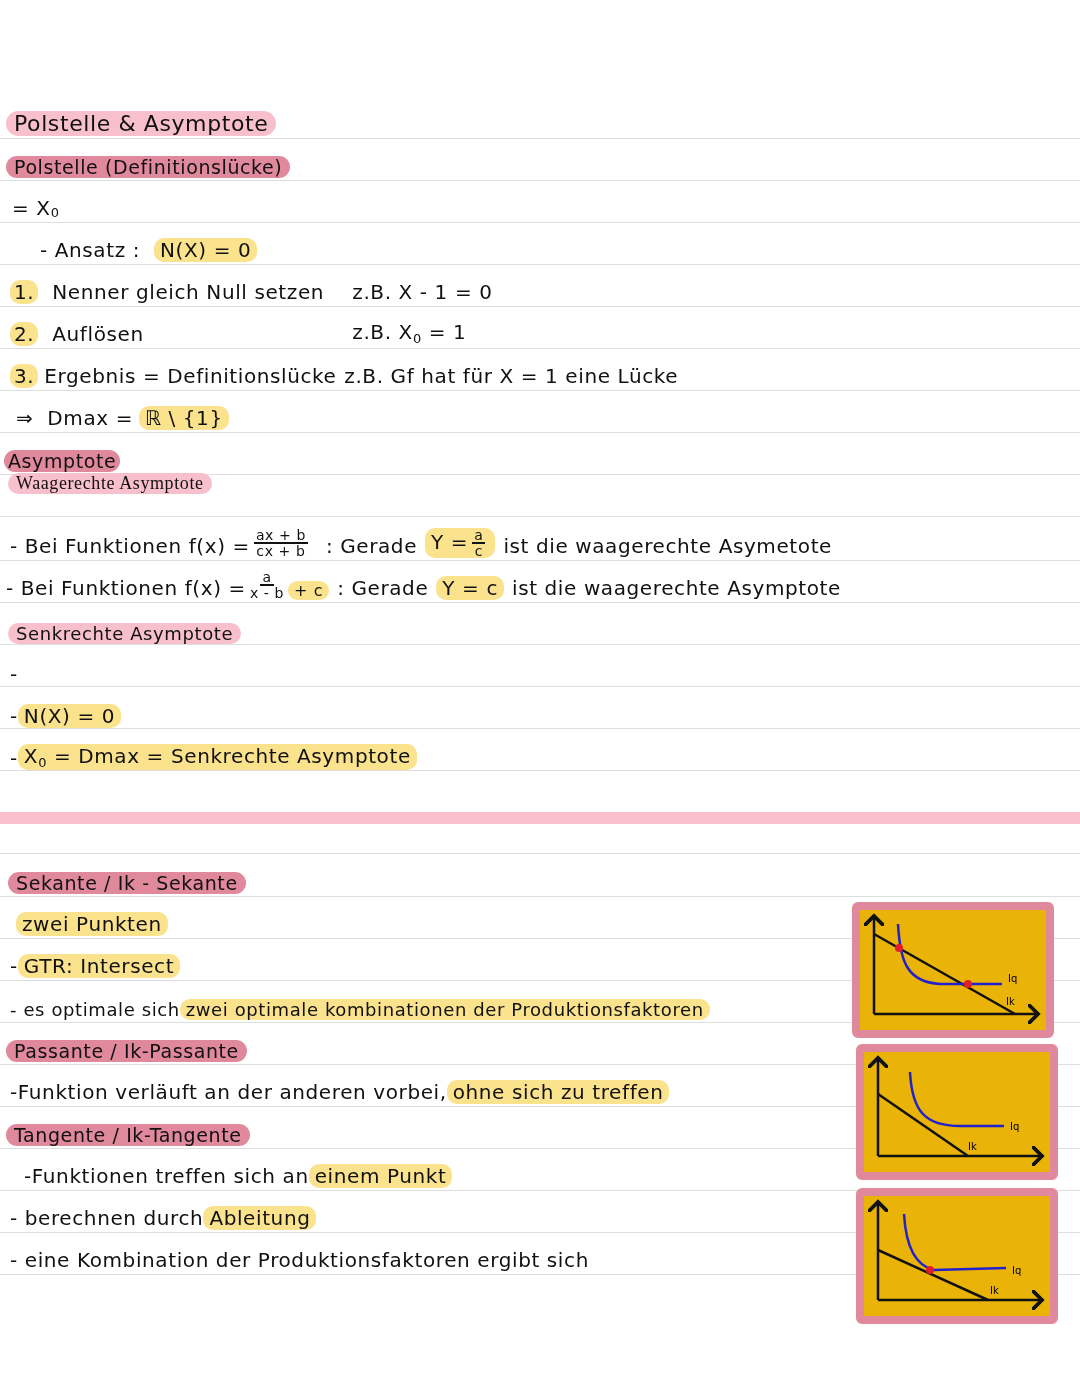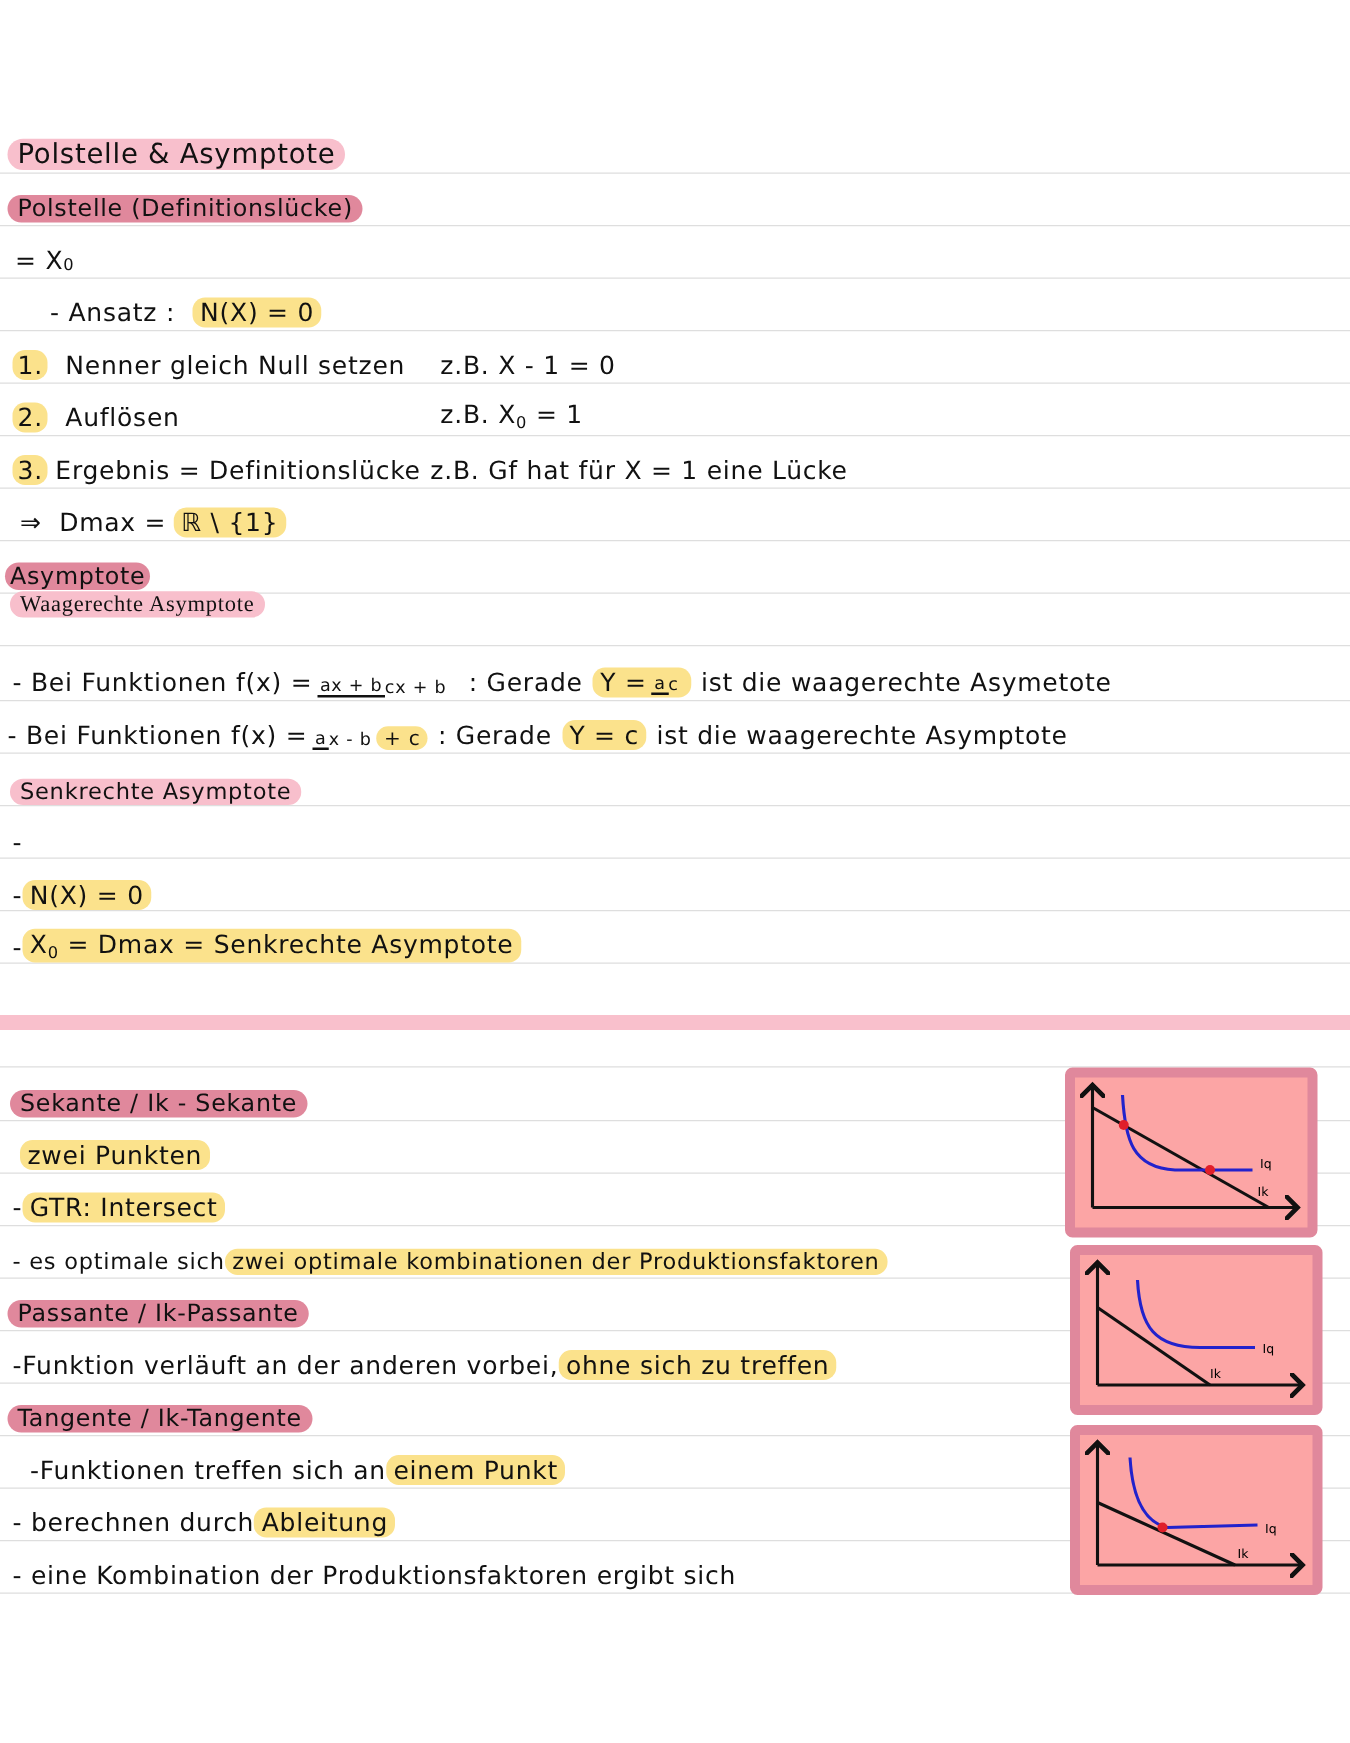--- a/index.html
+++ b/index.html
@@ -13,26 +13,26 @@
   .line {
     position: absolute; left: 0; height: 42px; display: flex; align-items: flex-end;
     white-space: nowrap; font-size: 20px; letter-spacing: 0.6px; padding-bottom: 4px; box-sizing: border-box;
   }
   .hl-light { background: #f8bfcc; border-radius: 14px; padding: 0 8px; }
   .hl-dark  { background: #e0889c; border-radius: 14px; padding: 0 8px; }
   .hl-y { background: #fbe28c; border-radius: 10px; padding: 0 6px; }
   .head-main { font-size: 22px; }
   .head-sub { font-size: 19px; }
   .gap { display: inline-block; width: 14px; }
-  .frac { display: inline-flex; flex-direction: row; align-items: center; font-size: 14px; line-height: 14px; vertical-align: middle; margin: 0 4px; }
+  .frac { display: inline-flex; flex-direction: column; align-items: center; font-size: 14px; line-height: 14px; vertical-align: middle; margin: 0 4px; }
   .frac .num { border-bottom: 2px solid #111; padding: 0 2px; }
   .sub { font-size: 13px; vertical-align: -4px; }
   .divider { position: absolute; left: 0; top: 812px; width: 1080px; height: 12px; background: #f9c0cc; }
   .graph-box {
-    position: absolute; width: 186px; height: 120px; border: 8px solid #e0889c; border-radius: 6px; background: #fca5a5;
+    position: absolute; width: 186px; height: 120px; border: 8px solid #e0889c; border-radius: 6px; background: #eab308; margin-top: 48px;
   }
   .graph-box svg { width: 100%; height: 100%; display: block; }
 </style>
 </head>
 <body>
 
 <div class="ruled" style="top:138px"></div>
 <div class="ruled" style="top:180px"></div>
 <div class="ruled" style="top:222px"></div>
 <div class="ruled" style="top:264px"></div>

